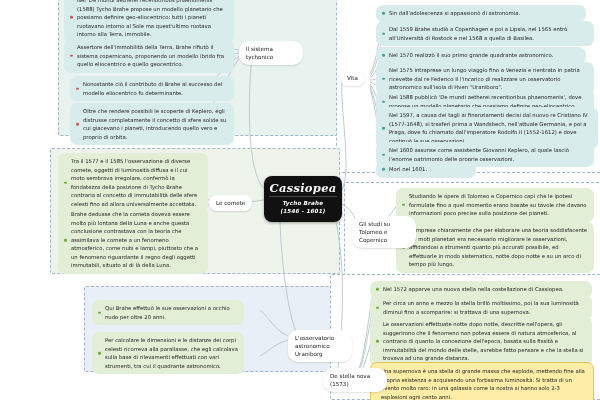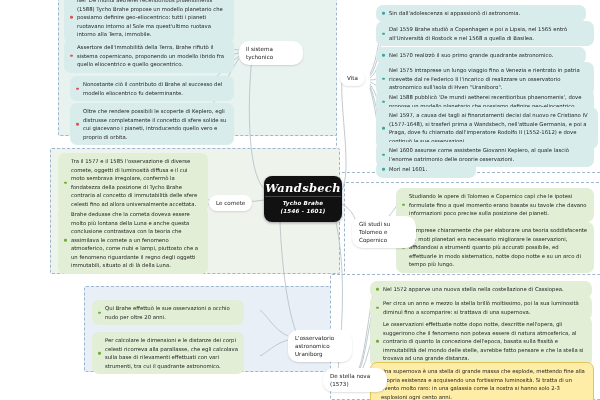--- a/index.html
+++ b/index.html
@@ -142,21 +142,21 @@
       <path d="M288,340 C274,344 268,352 260,356"></path>
 
       <path d="M357,372 C366,360 370,292 376,286"></path>
       <path d="M357,374 C366,364 370,308 376,302"></path>
       <path d="M357,376 C366,372 370,336 376,332"></path>
       <path d="M357,378 C366,380 370,378 376,376"></path>
     </g>
   </svg>
 
   <div class="root">
-    <div class="root-title">Wandsbech</div>
+    <div class="root-title">Cassiopea</div>
     <div class="root-sub">Tycho Brahe<br>(1546 - 1601)</div>
   </div>
 
   <div class="pill tych">Il sistema tychonico</div>
   <div class="pill vita">Vita</div>
   <div class="pill comete">Le comete</div>
   <div class="pill studi">Gli studi su Tolomeo e Copernico</div>
   <div class="pill urani">L'osservatorio astronomico Uraniborg</div>
   <div class="pill stella">De stella nova (1573)</div>
 

